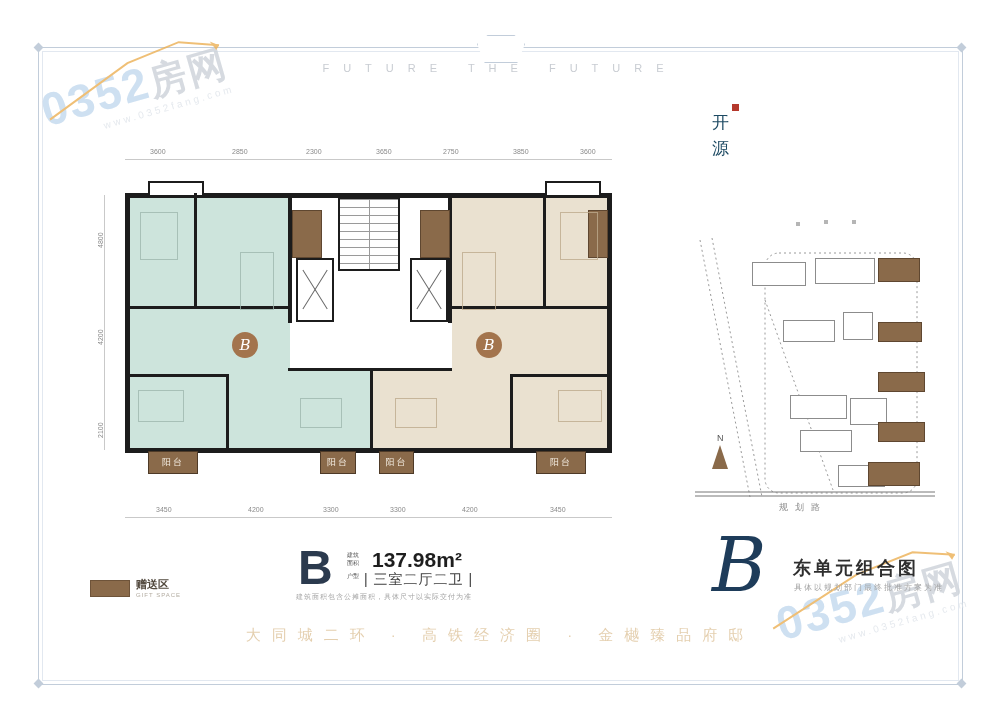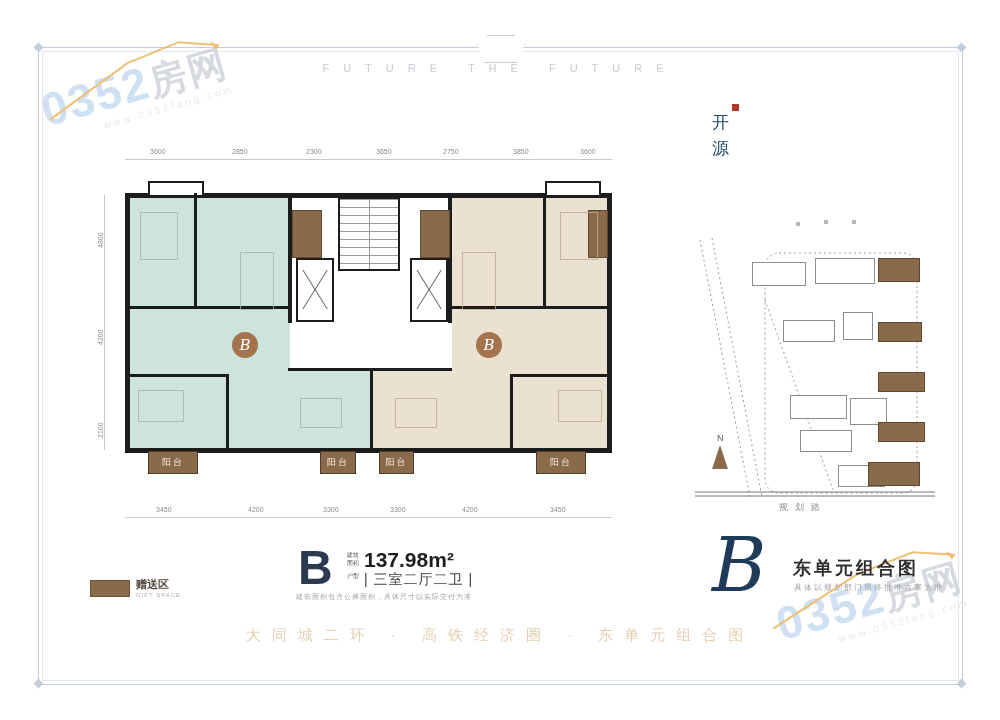--- a/index.html
+++ b/index.html
@@ -60,21 +60,21 @@
        border-right:8px solid transparent;border-bottom:24px solid #8a6a4a}
   .road-label{position:absolute;font-size:9px;color:#8d8d8d;letter-spacing:7px}
   .tick{position:absolute;width:4px;height:4px;background:#b5b5b5}
   
   .legend-swatch{position:absolute;left:90px;top:580px;width:38px;height:15px;
        background:#8a6a4a;border:1px solid #6e5339}
   .legend-label{position:absolute;left:136px;top:577px;font-size:11px;color:#544b40;font-weight:bold}
   .legend-cap{position:absolute;left:136px;top:592px;font-size:6px;color:#b3aca1;letter-spacing:1px}
   .big-b{position:absolute;left:298px;top:544px;font-size:48px;font-weight:bold;color:#2b3a4e;line-height:1}
   .area-lab{position:absolute;left:347px;top:552px;width:14px;font-size:6px;color:#555;line-height:1.3}
-  .area-val{position:absolute;left:364px;top:548px;font-size:21px;font-weight:bold;color:#1e1e1e}
+  .area-val{position:absolute;left:372px;top:548px;font-size:21px;font-weight:bold;color:#1e1e1e}
   .type-lab{position:absolute;left:347px;top:572px;width:14px;font-size:6px;color:#555}
   .type-val{position:absolute;left:364px;top:571px;font-size:14px;color:#3d3d3d;letter-spacing:1px}
   .note{position:absolute;left:296px;top:592px;font-size:7px;color:#a5a5a5;letter-spacing:1px}
   .script-b{position:absolute;left:712px;top:528px;font-family:"DejaVu Serif",serif;
        font-style:italic;font-size:74px;color:#1e3c5a;line-height:1}
   .sec-title{position:absolute;left:793px;top:556px;font-size:18px;font-weight:bold;
        color:#2e2e2e;letter-spacing:3px}
   .sec-sub{position:absolute;left:794px;top:582px;font-size:8px;color:#a3a3a3;letter-spacing:2px}
   .tagline-cn{position:absolute;left:0;top:626px;width:1000px;text-align:center;
        font-size:15px;color:#cfa96f;opacity:.55;letter-spacing:11px}
@@ -251,13 +251,13 @@
 <div class="area-lab">建筑面积</div>
 <div class="area-val">137.98m²</div>
 <div class="type-lab">户型</div>
 <div class="type-val">| 三室二厅二卫 |</div>
 <div class="note">建筑面积包含公摊面积，具体尺寸以实际交付为准</div>
 
 <div class="script-b">B</div>
 <div class="sec-title">东单元组合图</div>
 <div class="sec-sub">具体以规划部门最终批准方案为准</div>
 
-<div class="tagline-cn">大同城二环 · 高铁经济圈 · 东单元组合图</div>
+<div class="tagline-cn">大同城二环 · 高铁经济圈 · 金樾臻品府邸</div>
 
 </body></html>

